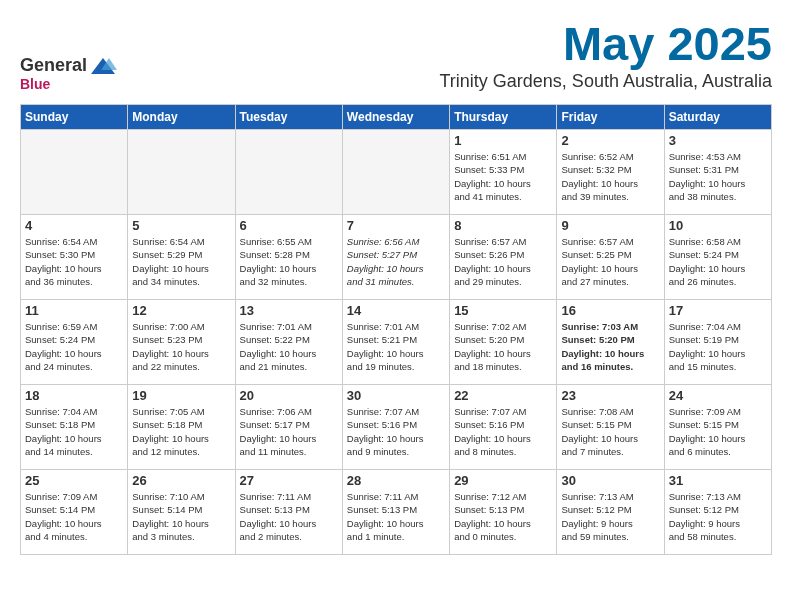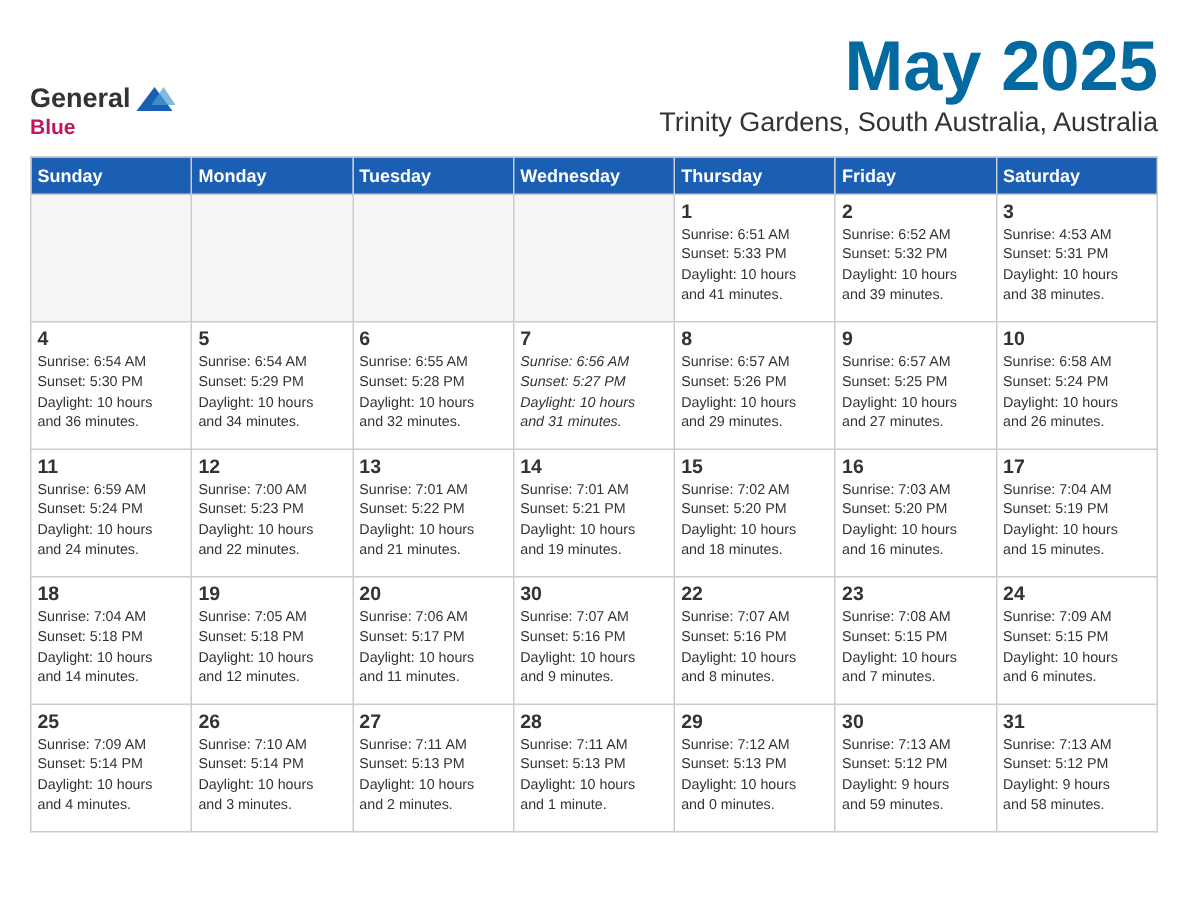--- a/index.html
+++ b/index.html
@@ -165,21 +165,21 @@
           </td>
           <td>
             <span class="day-num">15</span>
             <div class="day-info" style="white-space: pre-line;">Sunrise: 7:02 AM
 Sunset: 5:20 PM
 Daylight: 10 hours
 and 18 minutes.</div>
           </td>
           <td>
             <span class="day-num">16</span>
-            <div class="day-info" style="white-space: pre-line;">Sunrise: 7:03 AM
+            <div class="day-info" style="white-space: pre-line; font-weight: bold;">Sunrise: 7:03 AM
 Sunset: 5:20 PM
 Daylight: 10 hours
 and 16 minutes.</div>
           </td>
           <td>
             <span class="day-num">17</span>
             <div class="day-info" style="white-space: pre-line;">Sunrise: 7:04 AM
 Sunset: 5:19 PM
 Daylight: 10 hours
 and 15 minutes.</div>

